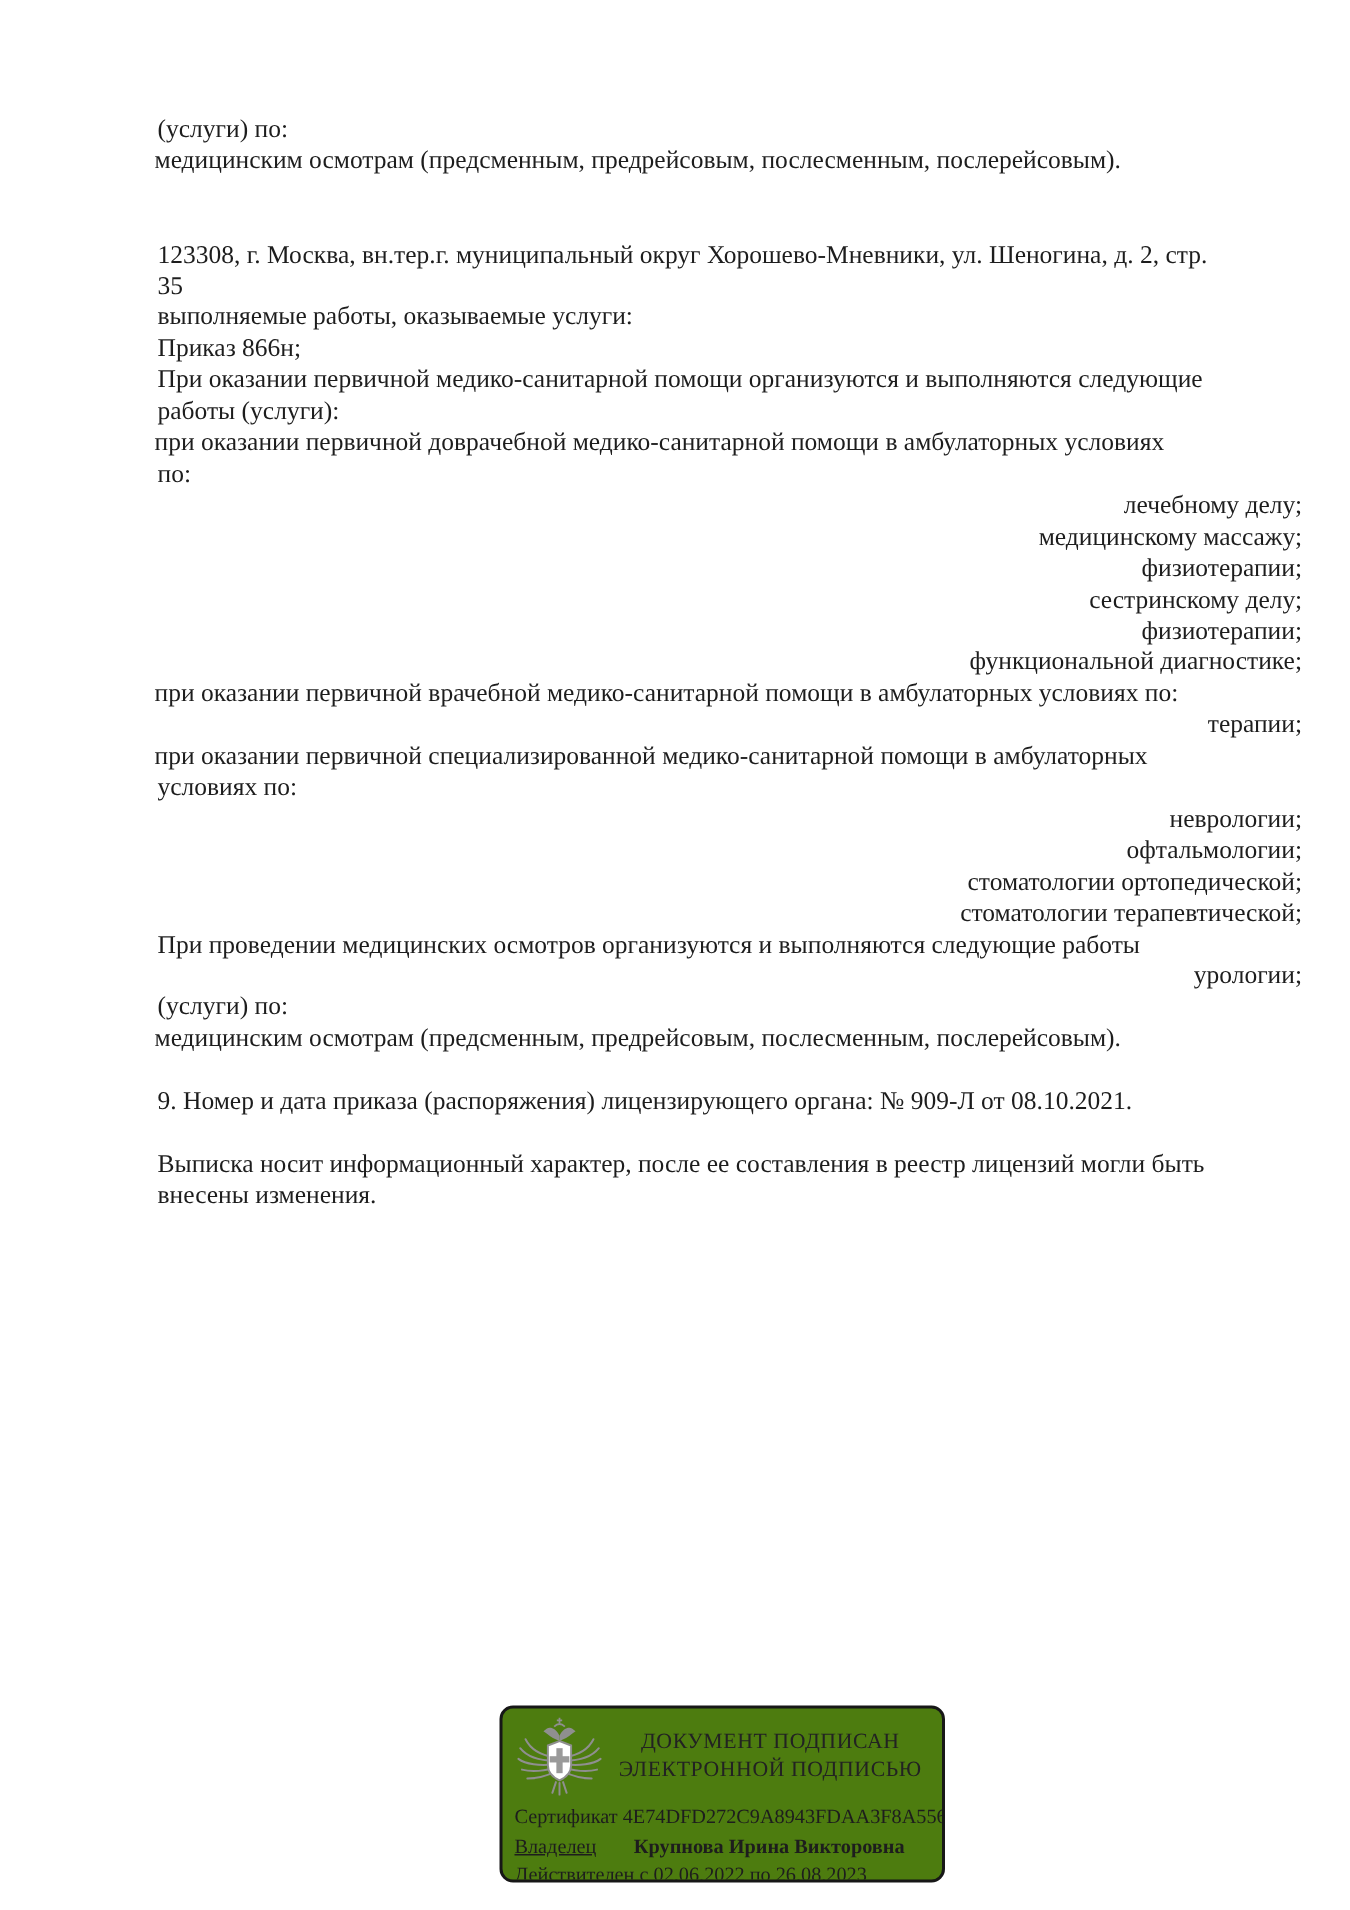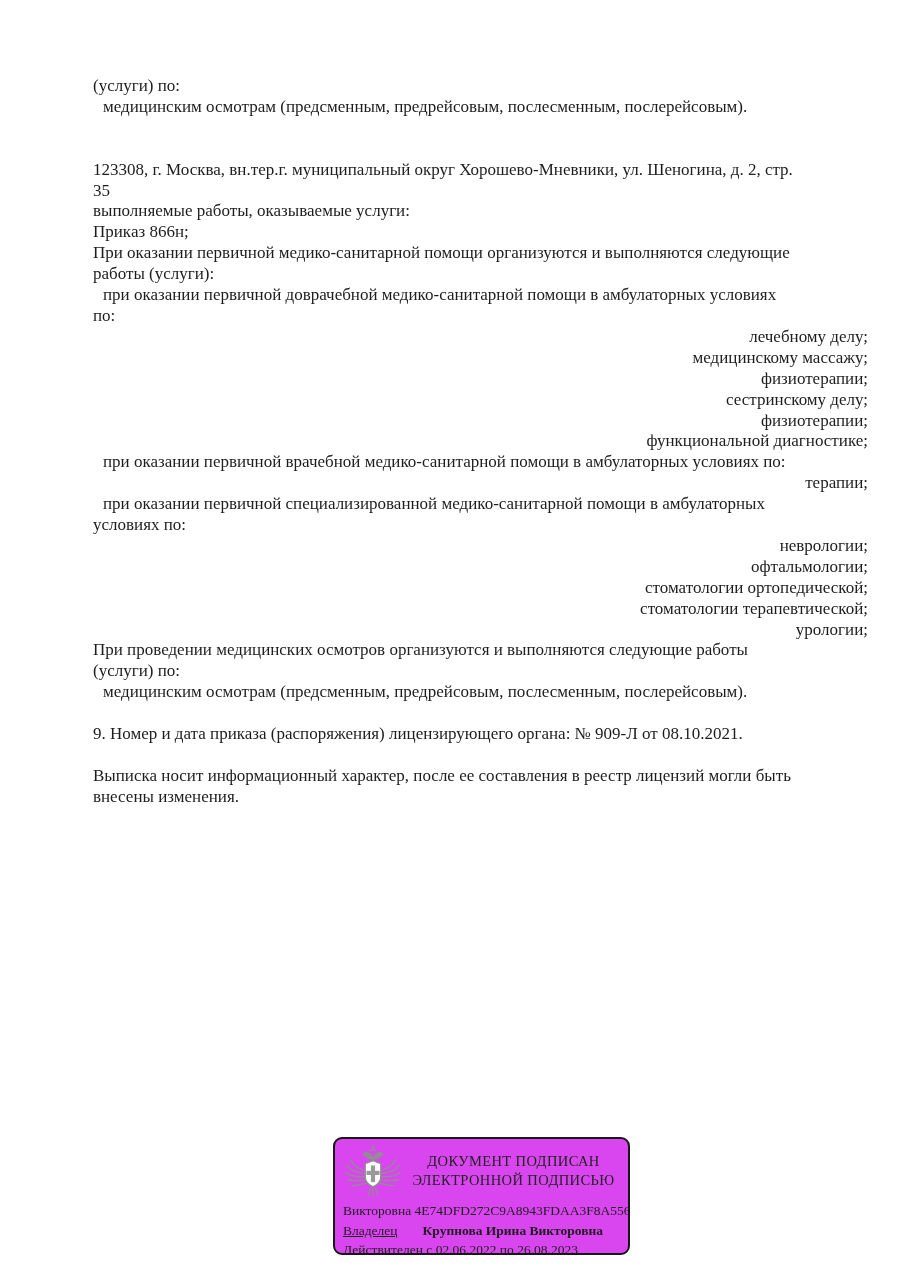--- a/index.html
+++ b/index.html
@@ -24,35 +24,35 @@
     position: absolute;
     left: 93px;
     top: 76px;
     width: 775px;
     font-size: 17px;
     line-height: 20.9px;
     color: #1d1d1d;
     white-space: nowrap;
   }
   .doc-line { min-height: 20.9px; }
-  .indent-0 { margin-left: 0; }
+  .indent-0 { margin-left: 12px; }
   .indent-1 { margin-left: 10px; }
   .indent-2 { margin-left: 29px; text-align: right; }
 
   
   .stamp {
     position: absolute;
     left: 333px;
     top: 1137px;
     width: 297px;
     height: 118px;
     box-sizing: border-box;
     border: 2px solid #171717;
     border-radius: 9px;
-    background: #d946ef;
+    background: #4d7c0f;
     overflow: hidden;
   }
   .stamp-header {
     display: flex;
     align-items: flex-start;
     padding: 5px 4px 0 8px;
   }
   .emblem {
     width: 60px;
     height: 56px;
@@ -102,22 +102,22 @@
       <div class="doc-line indent-2">физиотерапии;</div>
       <div class="doc-line indent-2">функциональной диагностике;</div>
       <div class="doc-line indent-1">при оказании первичной врачебной медико-санитарной помощи в амбулаторных условиях по:</div>
       <div class="doc-line indent-2">терапии;</div>
       <div class="doc-line indent-1">при оказании первичной специализированной медико-санитарной помощи в амбулаторных</div>
       <div class="doc-line indent-0">условиях по:</div>
       <div class="doc-line indent-2">неврологии;</div>
       <div class="doc-line indent-2">офтальмологии;</div>
       <div class="doc-line indent-2">стоматологии ортопедической;</div>
       <div class="doc-line indent-2">стоматологии терапевтической;</div>
+      <div class="doc-line indent-0">При проведении медицинских осмотров организуются и выполняются следующие работы</div>
       <div class="doc-line indent-2">урологии;</div>
-      <div class="doc-line indent-0">При проведении медицинских осмотров организуются и выполняются следующие работы</div>
       <div class="doc-line indent-0">(услуги) по:</div>
       <div class="doc-line indent-1">медицинским осмотрам (предсменным, предрейсовым, послесменным, послерейсовым).</div>
       <div class="doc-line indent-0">&nbsp;</div>
       <div class="doc-line indent-0">9. Номер и дата приказа (распоряжения) лицензирующего органа: № 909-Л от 08.10.2021.</div>
       <div class="doc-line indent-0">&nbsp;</div>
       <div class="doc-line indent-0">Выписка носит информационный характер, после ее составления в реестр лицензий могли быть</div>
       <div class="doc-line indent-0">внесены изменения.</div>
     </div>
 
   <div class="stamp">
@@ -152,21 +152,21 @@
           <rect x="39" y="45" width="22" height="7"></rect>
         </g>
       </svg>
       <div class="stamp-titles">
         <div>ДОКУМЕНТ ПОДПИСАН</div>
         <div>ЭЛЕКТРОННОЙ ПОДПИСЬЮ</div>
       </div>
     </div>
     <div class="stamp-details">
       <div>
-        <span>Викторовна</span>
+        <span>Сертификат</span>
         <span>4E74DFD272C9A8943FDAA3F8A5561A8</span>
       </div>
       <div>
         <span class="owner-label">Владелец</span><span class="owner-name">Крупнова Ирина Викторовна</span>
       </div>
       <div>Действителен с 02.06.2022 по 26.08.2023</div>
     </div>
   </div>
 
 </div>

